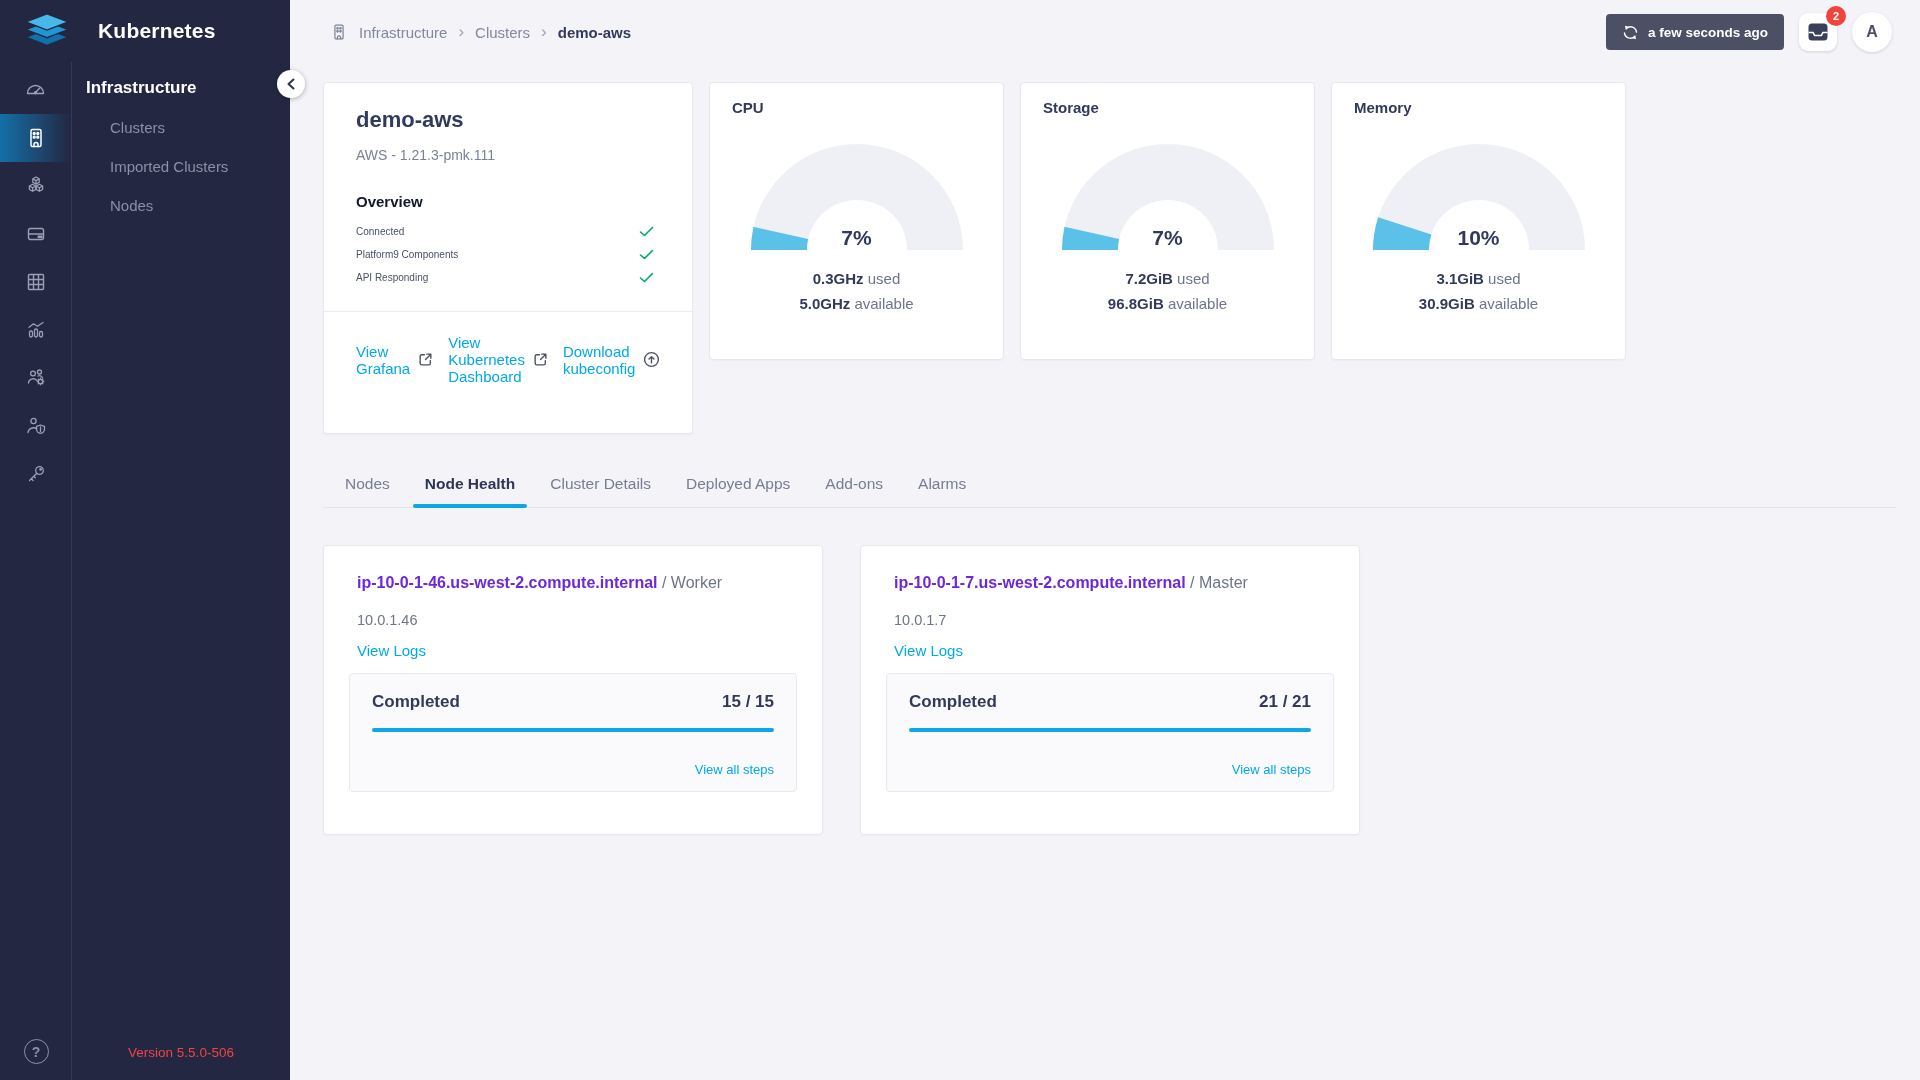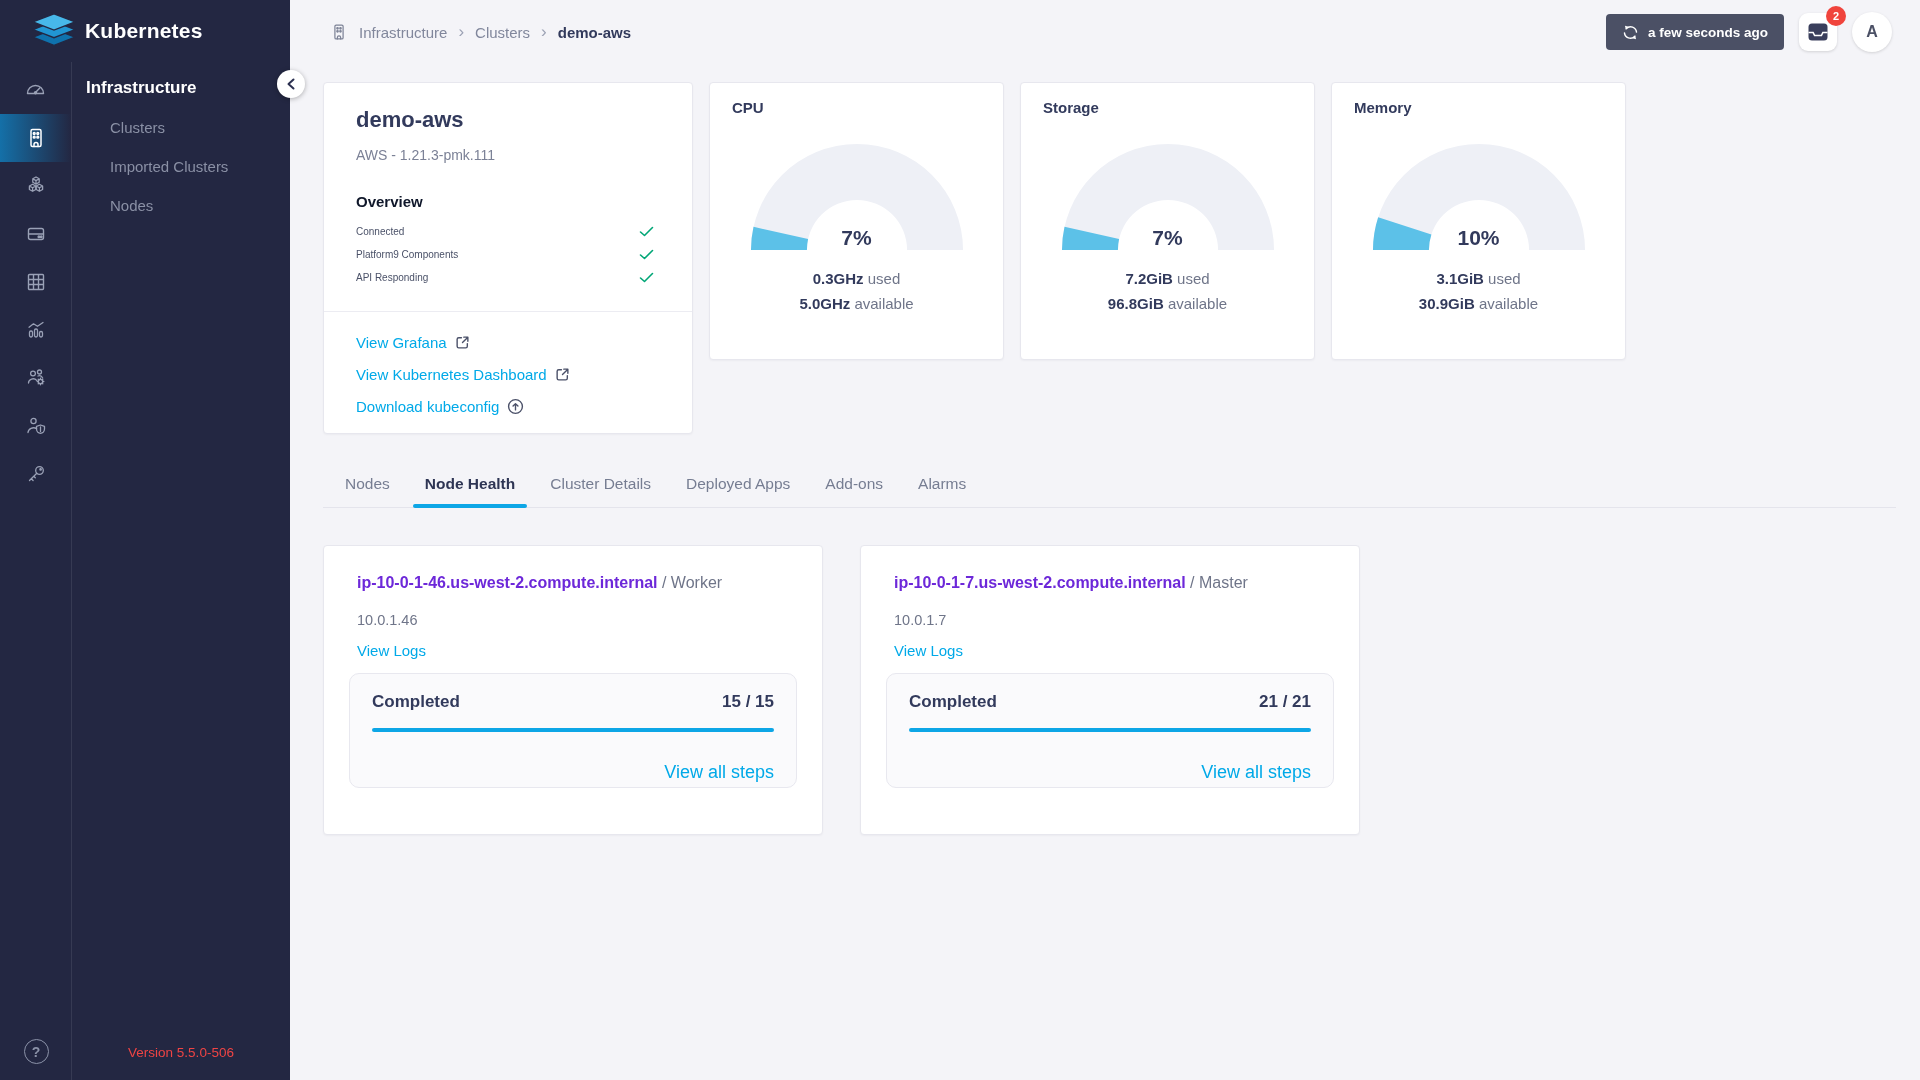--- a/index.html
+++ b/index.html
@@ -3,21 +3,21 @@
 <meta charset="utf-8">
 <style>
   * { box-sizing: border-box; margin: 0; padding: 0; }
   html,body { width:1920px; height:1080px; overflow:hidden; }
   body {
     font-family: "Liberation Sans", "DejaVu Sans", sans-serif;
     background:#f4f4f8; color:#323a5c;
   }
   
   .sidebar { position:fixed; left:0; top:0; width:290px; height:1080px; background:#232742; z-index:5; }
-  .logo-row { height:62px; display:flex; align-items:center; padding-left:31px; gap:8px; }
+  .logo-row { height:62px; display:flex; align-items:center; padding-left:24px; gap:28px; }
   .logo-text { color:#fff; font-size:21px; font-weight:700; letter-spacing:.2px; }
   .sidebar-cols { position:absolute; top:62px; bottom:0; left:0; right:0; display:flex; }
   .rail { width:72px; border-right:1px solid rgba(255,255,255,.09); display:flex; flex-direction:column; padding-top:4px; position:relative; }
   .rail-item { height:48px; display:flex; align-items:center; justify-content:center; cursor:pointer; }
   .rail-item svg { stroke:#9aa1b6; }
   .rail-item.active { background:linear-gradient(90deg,#1470a8 0%, rgba(20,112,168,0) 100%); }
   .rail-item.active svg { stroke:#ffffff; }
   .rail-bottom { position:absolute; bottom:16px; left:0; width:72px; display:flex; justify-content:center; }
   .help-circle { width:25px; height:25px; border-radius:50%; border:1.6px solid #8b92a8; color:#8b92a8;
     display:flex; align-items:center; justify-content:center; font-size:14px; font-weight:700; cursor:pointer; }
@@ -47,21 +47,21 @@
   .content { padding:18px 24px 0 33px; }
   .cards-row { display:flex; gap:16px; align-items:flex-start; }
   .card { background:#fff; border:1px solid #e7e7ee; border-radius:4px; box-shadow:0 1px 2px rgba(16,22,58,.04); }
   .cluster-card { width:370px; height:352px; }
   .cluster-inner { padding:24px 38px 0 32px; }
   .cluster-title { font-size:22px; font-weight:700; color:#323a5c; }
   .cluster-sub { font-size:14px; color:#7b8196; margin-top:14px; }
   .overview-title { font-size:15px; font-weight:700; color:#0f172a; margin-top:30px; margin-bottom:10px; }
   .check-row { display:flex; justify-content:space-between; align-items:center; height:23px; font-size:10px; color:#4a5168; }
   .cluster-divider { border-top:1px solid #ececf2; margin-top:22px; }
-  .cluster-links { padding:22px 32px; display:flex; flex-direction:column; gap:15px; }
+  .cluster-links { padding:22px 32px; display:flex; gap:15px; }
   .link { color:#00a9e8; font-size:15px; display:flex; align-items:center; gap:8px; cursor:pointer; width:max-content; }
   
   .gauge-card { width:295px; height:278px; padding-top:16px; }
   .gauge-title { font-size:15px; font-weight:700; color:#323a5c; padding-left:22px; }
   .gauge-wrap { width:216px; margin:26px auto 0; position:relative; }
   .gauge-svg { display:block; width:216px; height:108px; }
   .gauge-track { fill:#eef0f6; }
   .gauge-pct { position:absolute; left:0; right:0; bottom:0; text-align:center; font-size:21px; font-weight:700; color:#323a5c; }
   .gauge-stats { text-align:center; margin-top:16px; font-size:15px; color:#6f7589; line-height:25px; }
   .gauge-stats b { color:#323a5c; font-weight:700; }
@@ -72,28 +72,28 @@
   .tab.active::after { content:""; position:absolute; left:0; right:0; bottom:-1px; height:4px; background:#0da6e6; border-radius:2px; }
   
   .nodes-row { display:flex; gap:37px; margin-top:37px; }
   .node-card { width:500px; height:290px; padding:28px 25px 0; }
   .node-text { padding-left:8px; }
   .node-title { font-size:16px; }
   .node-host { font-weight:700; color:#6d28d9; }
   .node-role { color:#6f7589; }
   .node-ip { color:#6f7589; font-size:14.5px; margin-top:20px; }
   .view-logs { margin-top:14px; }
-  .steps-panel { margin-top:14px; background:#fafafc; border:1px solid #e8e8ef; border-radius:10px; padding:18px 22px 4px; }
+  .steps-panel { margin-top:14px; background:#fafafc; border:1px solid #e8e8ef; border-radius:4px; padding:18px 22px 14px; }
   .steps-head { display:flex; justify-content:space-between; align-items:center; font-size:17px; color:#323a5c; }
   .steps-label { font-weight:600; }
   .steps-count { font-weight:700; }
   .progress-track { margin-top:16px; height:4px; background:#dfe3ea; border-radius:2px; overflow:hidden; }
   .progress-fill { height:100%; background:#0da6e6; width:0; }
   .steps-foot { display:flex; justify-content:flex-end; margin-top:30px; }
-  .small-link { font-size:18px;text-align:right; }
+  .small-link { font-size:13px;text-align:right; }
   svg { flex-shrink:0; }
 </style>
 </head>
 <body>
 
 <div class="sidebar">
   <div class="logo-row">
     <svg width="46" height="38" viewBox="0 0 48 38">
       <path d="M24 17 L46 25.5 L24 34 L2 25.5 Z" fill="#0f72ad" stroke="#232742" stroke-width="1.4"></path>
       <path d="M24 9 L46 17.5 L24 26 L2 17.5 Z" fill="#2196d3" stroke="#232742" stroke-width="1.4"></path>

